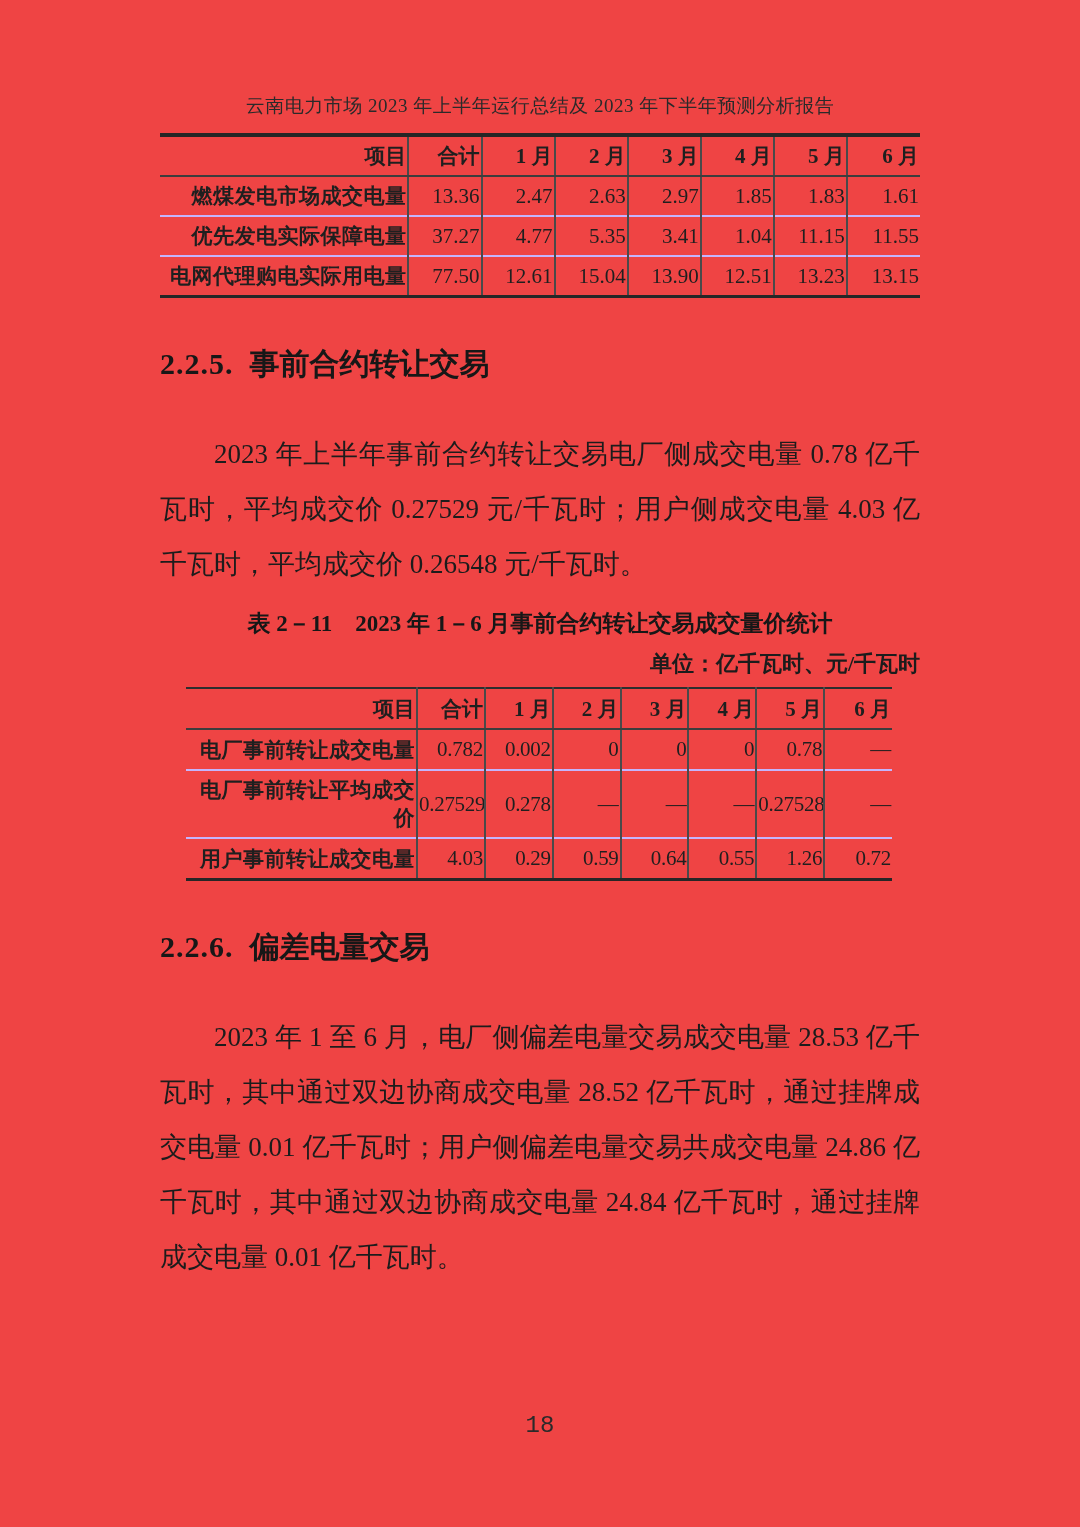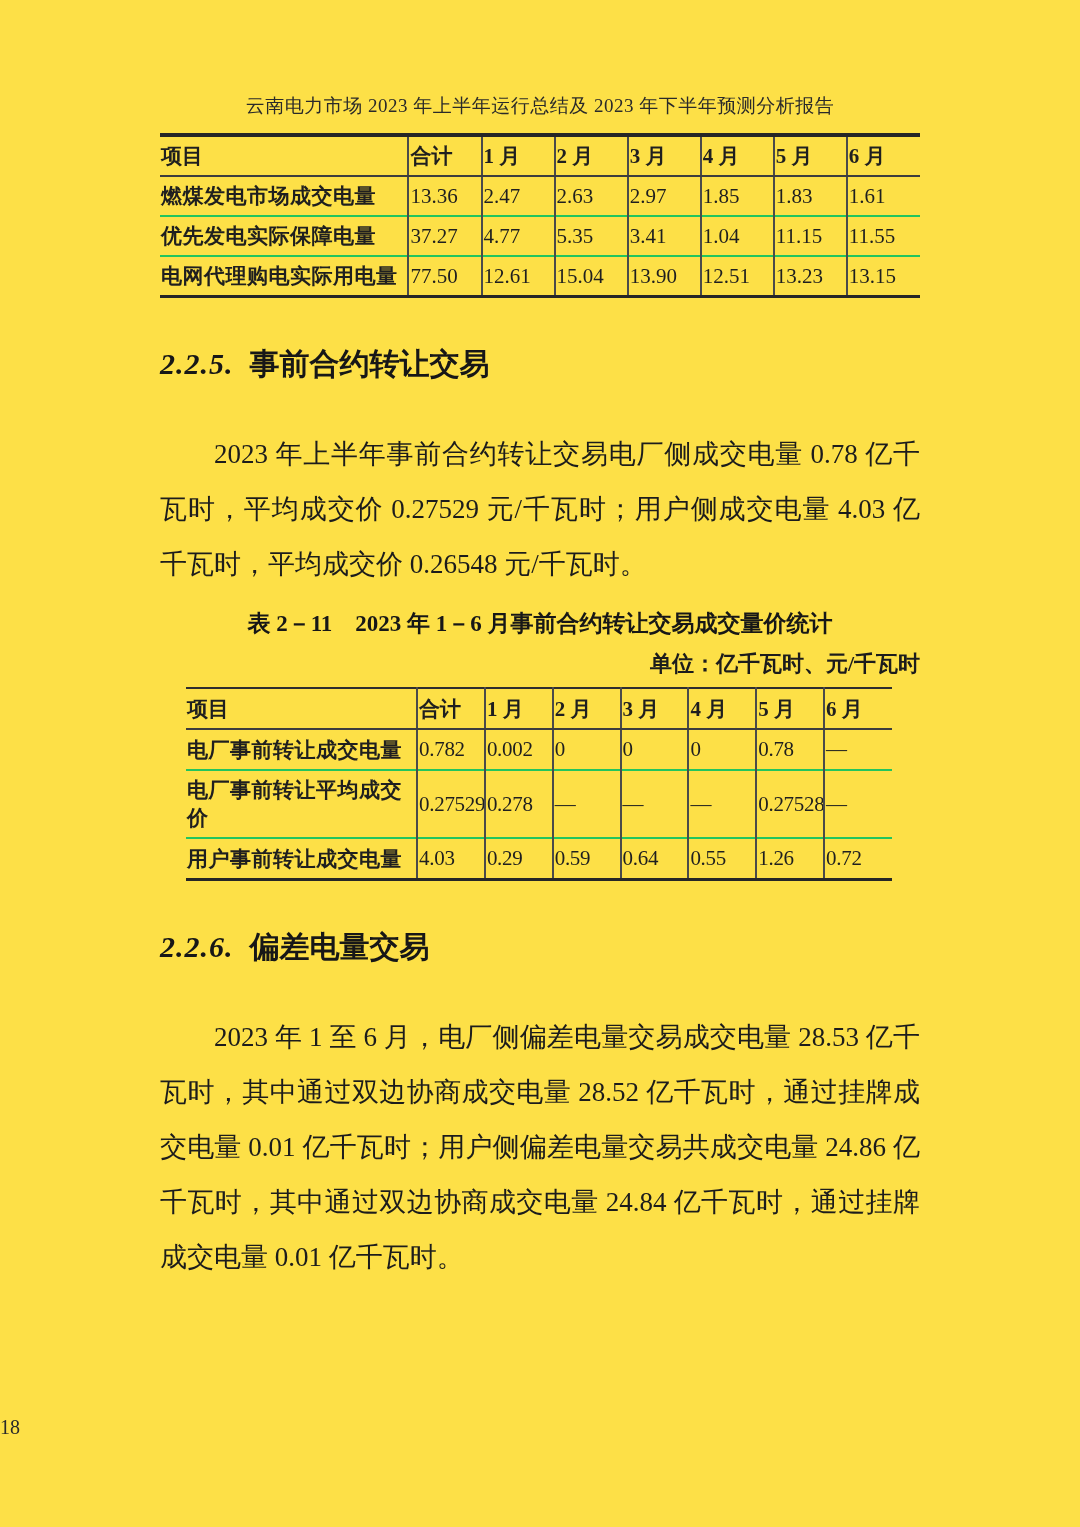--- a/index.html
+++ b/index.html
@@ -1,52 +1,52 @@
 <!DOCTYPE html>
 <html><head>
 <meta charset="utf-8">
 <style>
   html,body { margin:0; padding:0; background:#e9e9e9; }
   .page {
     position:relative;
     width:1080px; height:1527px;
     margin:0 auto;
-    background:#fde047;
+    background:#ef4444;
     color:#1f1f1f;
     font-family:"Liberation Serif","DejaVu Serif",serif;
     overflow:hidden;
     box-sizing:border-box;
     padding-top:93px;
   }
   .content { width:760px; margin:0 auto; }
 
   .doc-header {
     text-align:center;
     font-size:19px;
     letter-spacing:0.5px;
     color:#2a2a2a;
     white-space:nowrap;
   }
 
   table.tbl {
     border-collapse:collapse;
     table-layout:fixed;
     width:100%;
-    text-align:left;
+    text-align:right;
   }
   table.tbl th, table.tbl td {
     border-left:2px solid #4a4a4a;
     padding:5px 1px;
     font-size:21px;
     vertical-align:middle;
     overflow:hidden;
   }
   table.tbl th:first-child, table.tbl td:first-child { border-left:none; width:32.3%; }
   table.tbl thead th { font-weight:700; border-bottom:2px solid #3d3d3d; }
-  table.tbl tbody td { border-top:2px solid #22c55e; }
+  table.tbl tbody td { border-top:2px solid #c4b5fd; }
   table.tbl tbody tr:first-child td { border-top:none; }
   table.tbl td.rowlabel { font-weight:700; letter-spacing:0.5px; }
 
   .tbl1 {
     margin-top:14px;
     border-top:4px solid #262626;
     border-bottom:3px solid #262626;
   }
   .tbl1 th, .tbl1 td { height:28px; }
 
@@ -59,21 +59,21 @@
   .tbl2 td { font-size:20px; letter-spacing:-0.3px; }
   .tbl2 td.rowlabel { font-size:21px; letter-spacing:0; }
   .tbl2 th, .tbl2 td { height:29px; }
 
   h2.sec {
     margin:46px 0 0 0;
     font-size:30px;
     font-weight:700;
     color:#171717;
   }
-  h2.sec .secnum { margin-right:16px; letter-spacing:1px;font-style:italic; }
+  h2.sec .secnum { margin-right:16px; letter-spacing:1px; }
 
   p.para {
     margin:42px 0 0 0;
     font-size:27px;
     line-height:55px;
     text-align:justify;
     text-indent:2em;
     color:#1c1c1c;
   }
 
@@ -88,23 +88,24 @@
     margin-top:10px;
     text-align:right;
     font-size:22px;
     font-weight:600;
     color:#1c1c1c;
   }
 
   .pagenum {
     position:absolute;
     left:0; right:0; bottom:88px;
-    text-align:left;
-    font-size:20px;
+    text-align:center;
+    font-size:24px;
     color:#2a2a2a;
+    font-family:Liberation Mono, monospace;
   }
 </style>
 </head>
 <body>
 
 <div class="page">
   <div class="content">
 
     <div class="doc-header">云南电力市场 2023 年上半年运行总结及 2023 年下半年预测分析报告</div>
 

